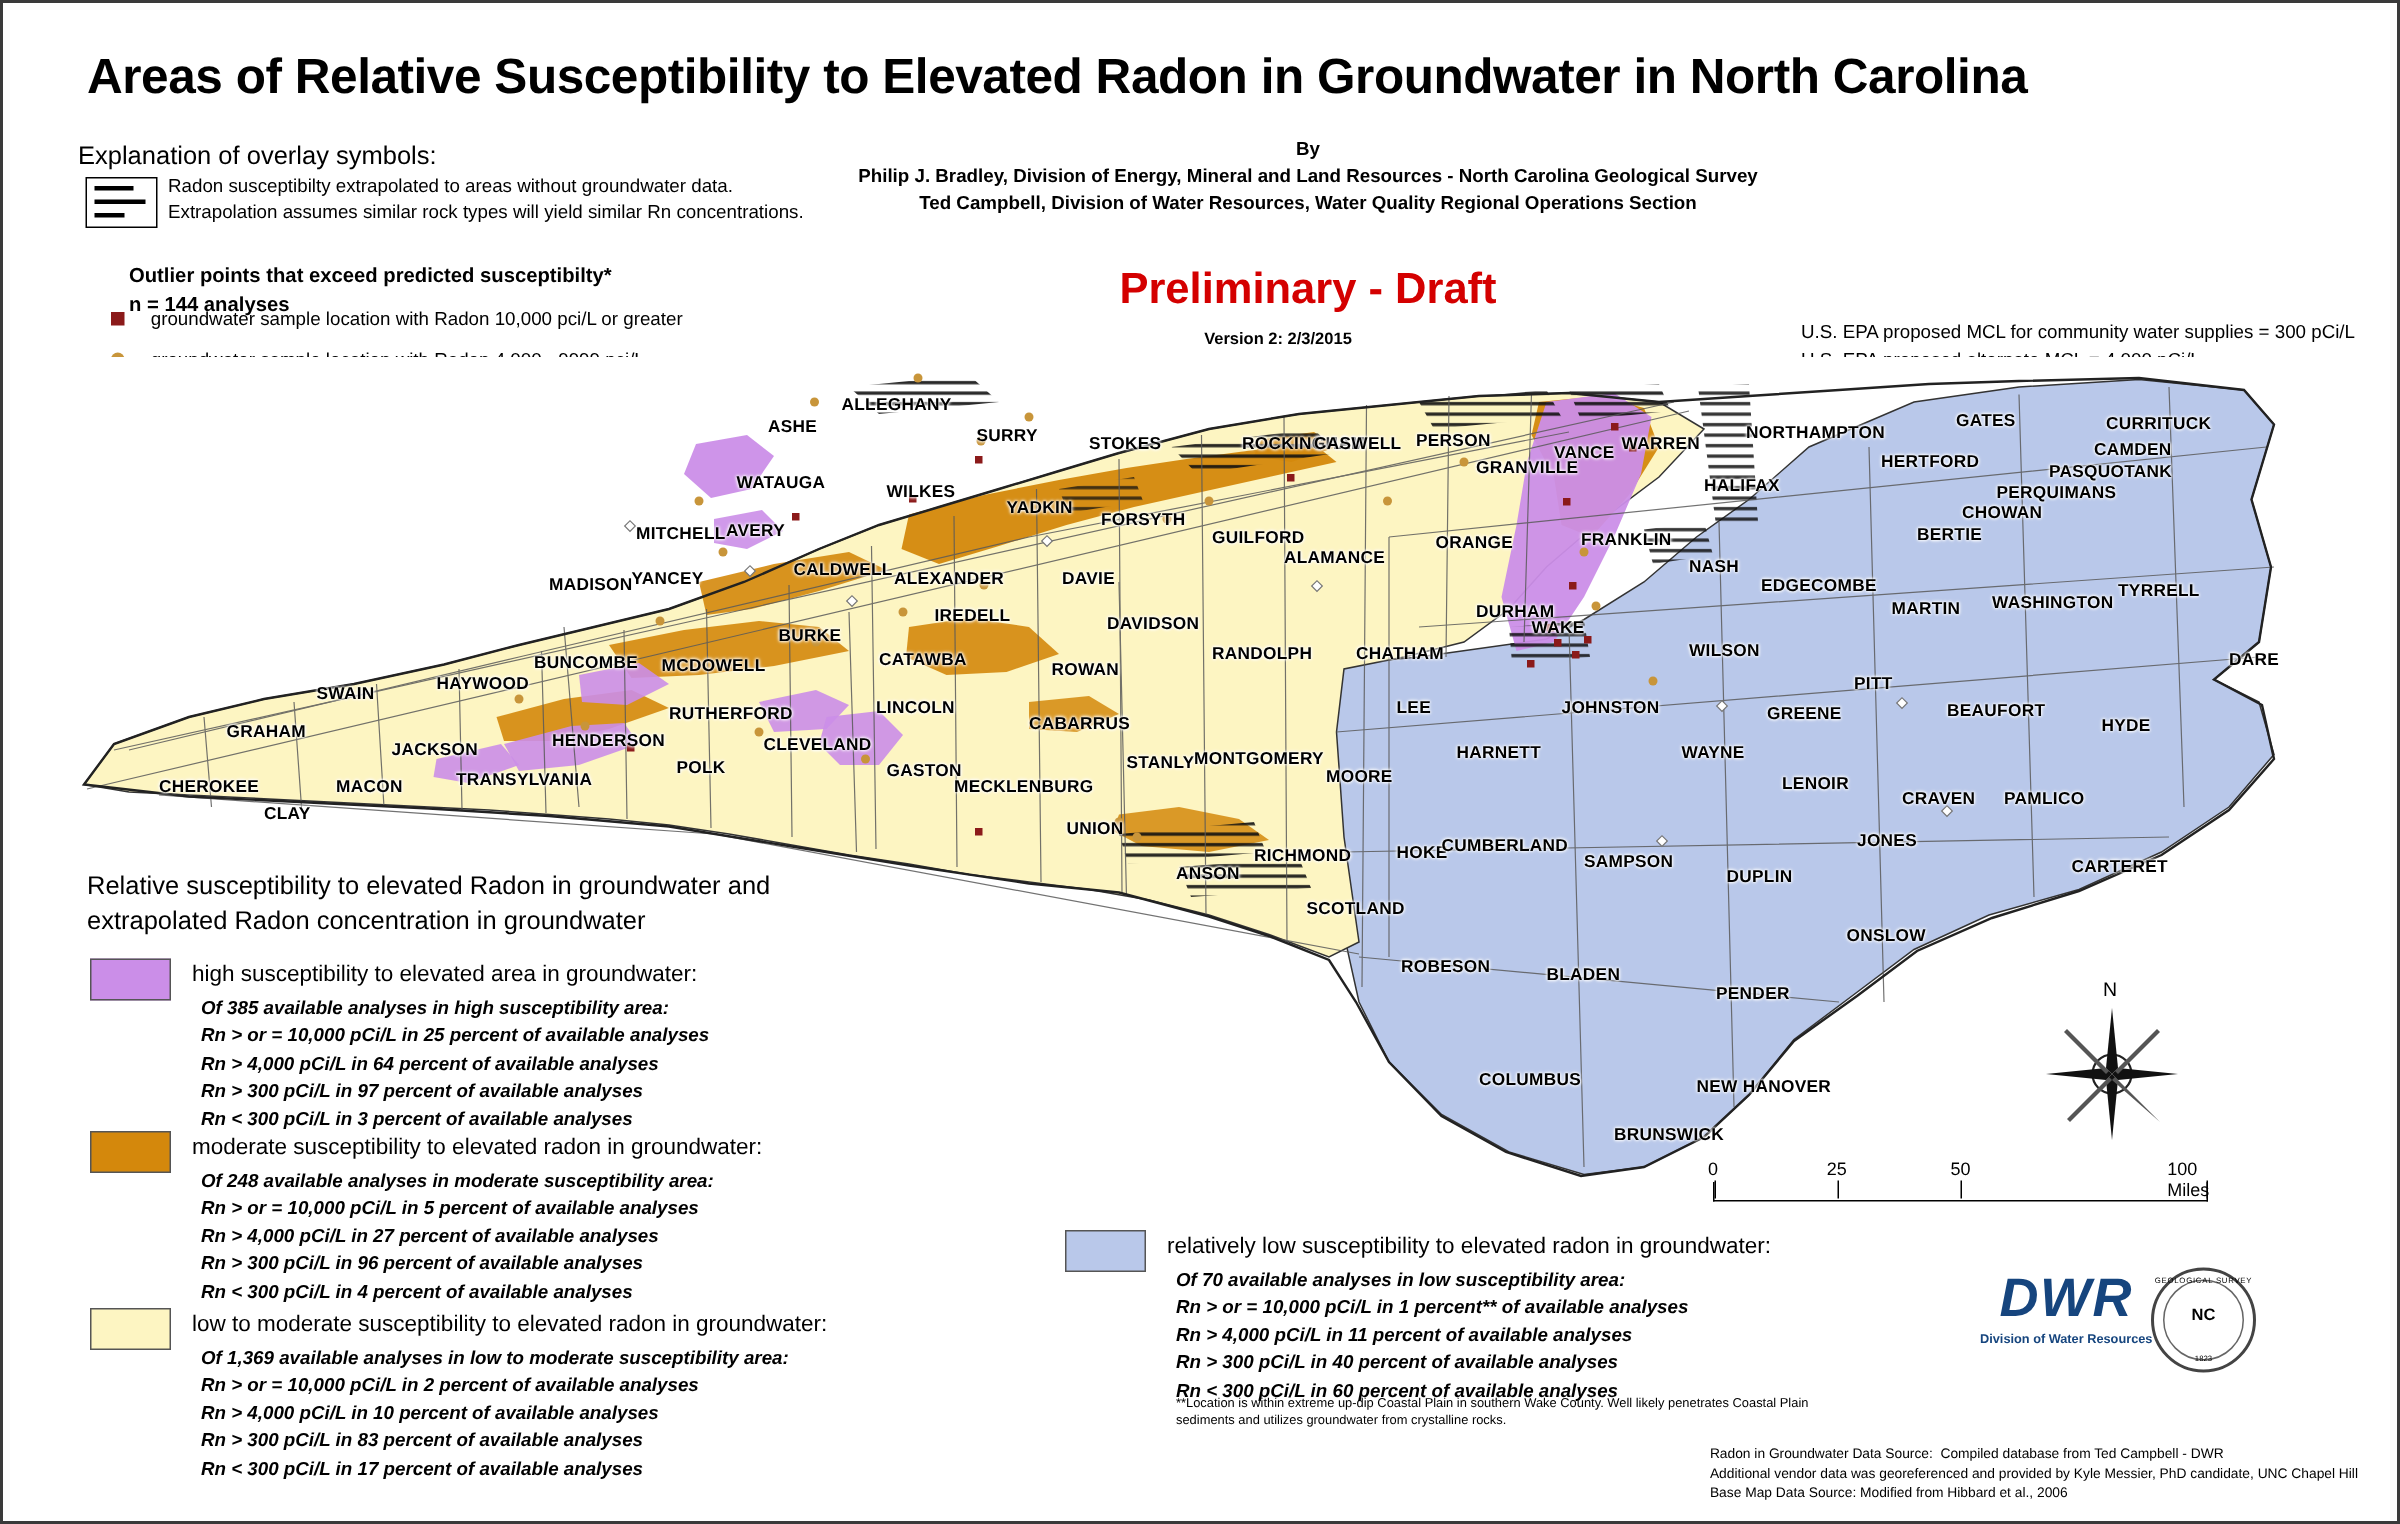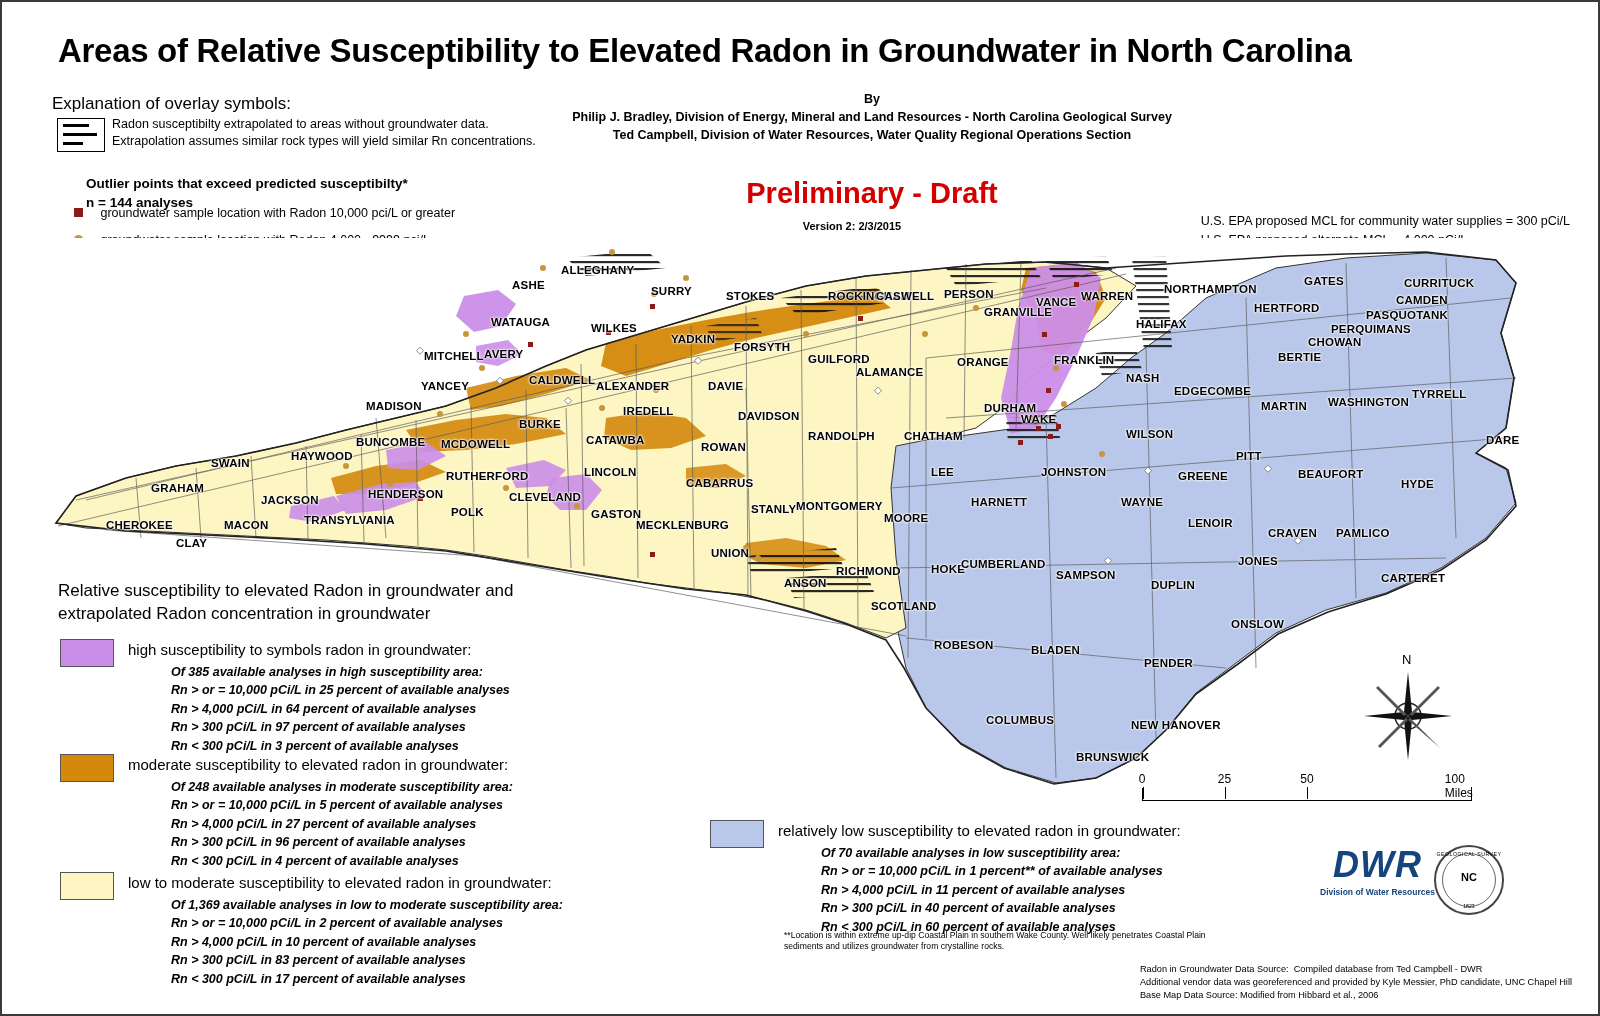--- a/index.html
+++ b/index.html
@@ -48,21 +48,21 @@
   
   .map{position:absolute;left:44px;top:236px;width:1510px;height:560px;}
   .map svg{position:absolute;left:0;top:0;}
   .cty{position:absolute;font-size:11.5px;font-weight:bold;letter-spacing:.2px;white-space:nowrap;
        text-shadow:0 0 2px #fff,0 0 2px #fff,0 0 3px #fff;}
   
   .leg-head{position:absolute;left:56px;top:578px;font-size:17px;line-height:1.35;width:520px;}
   .leg{position:absolute;}
   .leg .chip{position:absolute;left:0;top:0;width:52px;height:26px;border:1px solid #555;}
   .leg .ttl{position:absolute;left:68px;top:2px;font-size:15px;white-space:nowrap;}
-  .leg .sub{position:absolute;left:74px;top:24px;font-size:12.5px;font-style:italic;font-weight:bold;line-height:1.47;margin-left:37px;}
+  .leg .sub{position:absolute;left:74px;top:24px;font-size:12.5px;font-style:italic;font-weight:bold;line-height:1.47;}
   .leg1{left:58px;top:637px;}
   .leg2{left:58px;top:752px;}
   .leg3{left:58px;top:870px;}
   .leg4{left:708px;top:818px;}
   .c-high{background:#cb8ee8;}
   .c-mod{background:#d4880c;}
   .c-low{background:#fdf5c2;}
   .c-vlow{background:#b9c8ea;}
   .leg-note{position:absolute;left:782px;top:928px;font-size:8.6px;line-height:1.3;width:430px;}
   
@@ -289,21 +289,21 @@
         <div class="cty" style="left: 625px; top: 95px;">YADKIN</div>
         <div class="cty" style="left: 688px; top: 103px;">FORSYTH</div>
         <div class="cty" style="left: 1232px; top: 113px;">BERTIE</div>
         <div class="cty" style="left: 378px; top: 112px;">MITCHELL</div>
         <div class="cty" style="left: 438px; top: 110px;">AVERY</div>
         <div class="cty" style="left: 762px; top: 115px;">GUILFORD</div>
         <div class="cty" style="left: 888px; top: 118px; margin-left: 23px;">ORANGE</div>
         <div class="cty" style="left: 938px; top: 124px; margin-top: 40px;">DURHAM</div>
         <div class="cty" style="left: 1008px; top: 116px;">FRANKLIN</div>
         <div class="cty" style="left: 810px; top: 128px;">ALAMANCE</div>
-        <div class="cty" style="left: 300px; top: 162px; padding-left: 20px;">MADISON</div>
+        <div class="cty" style="left: 300px; top: 146px; padding-left: 20px;">MADISON</div>
         <div class="cty" style="left: 375px; top: 142px;">YANCEY</div>
         <div class="cty" style="left: 483px; top: 136px;">CALDWELL</div>
         <div class="cty" style="left: 550px; top: 142px;">ALEXANDER</div>
         <div class="cty" style="left: 662px; top: 142px;">DAVIE</div>
         <div class="cty" style="left: 1080px; top: 134px;">NASH</div>
         <div class="cty" style="left: 1128px; top: 147px;">EDGECOMBE</div>
         <div class="cty" style="left: 1215px; top: 162px;">MARTIN</div>
         <div class="cty" style="left: 1282px; top: 158px;">WASHINGTON</div>
         <div class="cty" style="left: 1366px; top: 150px;">TYRRELL</div>
         <div class="cty" style="left: 577px; top: 167px;">IREDELL</div>
@@ -365,21 +365,21 @@
         <div class="cty" style="left: 940px; top: 476px;">COLUMBUS</div>
         <div class="cty" style="left: 1085px; top: 481px;">NEW HANOVER</div>
         <div class="cty" style="left: 1030px; top: 513px;">BRUNSWICK</div>
       </div>
   </div>
 
   <div class="leg-head">Relative susceptibility to elevated Radon in groundwater and extrapolated Radon concentration in groundwater</div>
 
   <div class="leg leg1">
     <div class="chip c-high"></div>
-    <div class="ttl">high susceptibility to symbols radon in groundwater:</div>
+    <div class="ttl">high susceptibility to elevated area in groundwater:</div>
     <div class="sub" style="white-space:pre">Of 385 available analyses in high susceptibility area:
 Rn &gt; or = 10,000 pCi/L in 25 percent of available analyses
 Rn &gt; 4,000 pCi/L in 64 percent of available analyses
 Rn &gt; 300 pCi/L in 97 percent of available analyses
 Rn &lt; 300 pCi/L in 3 percent of available analyses</div>
   </div>
 
   <div class="leg leg2">
     <div class="chip c-mod"></div>
     <div class="ttl">moderate susceptibility to elevated radon in groundwater:</div>

